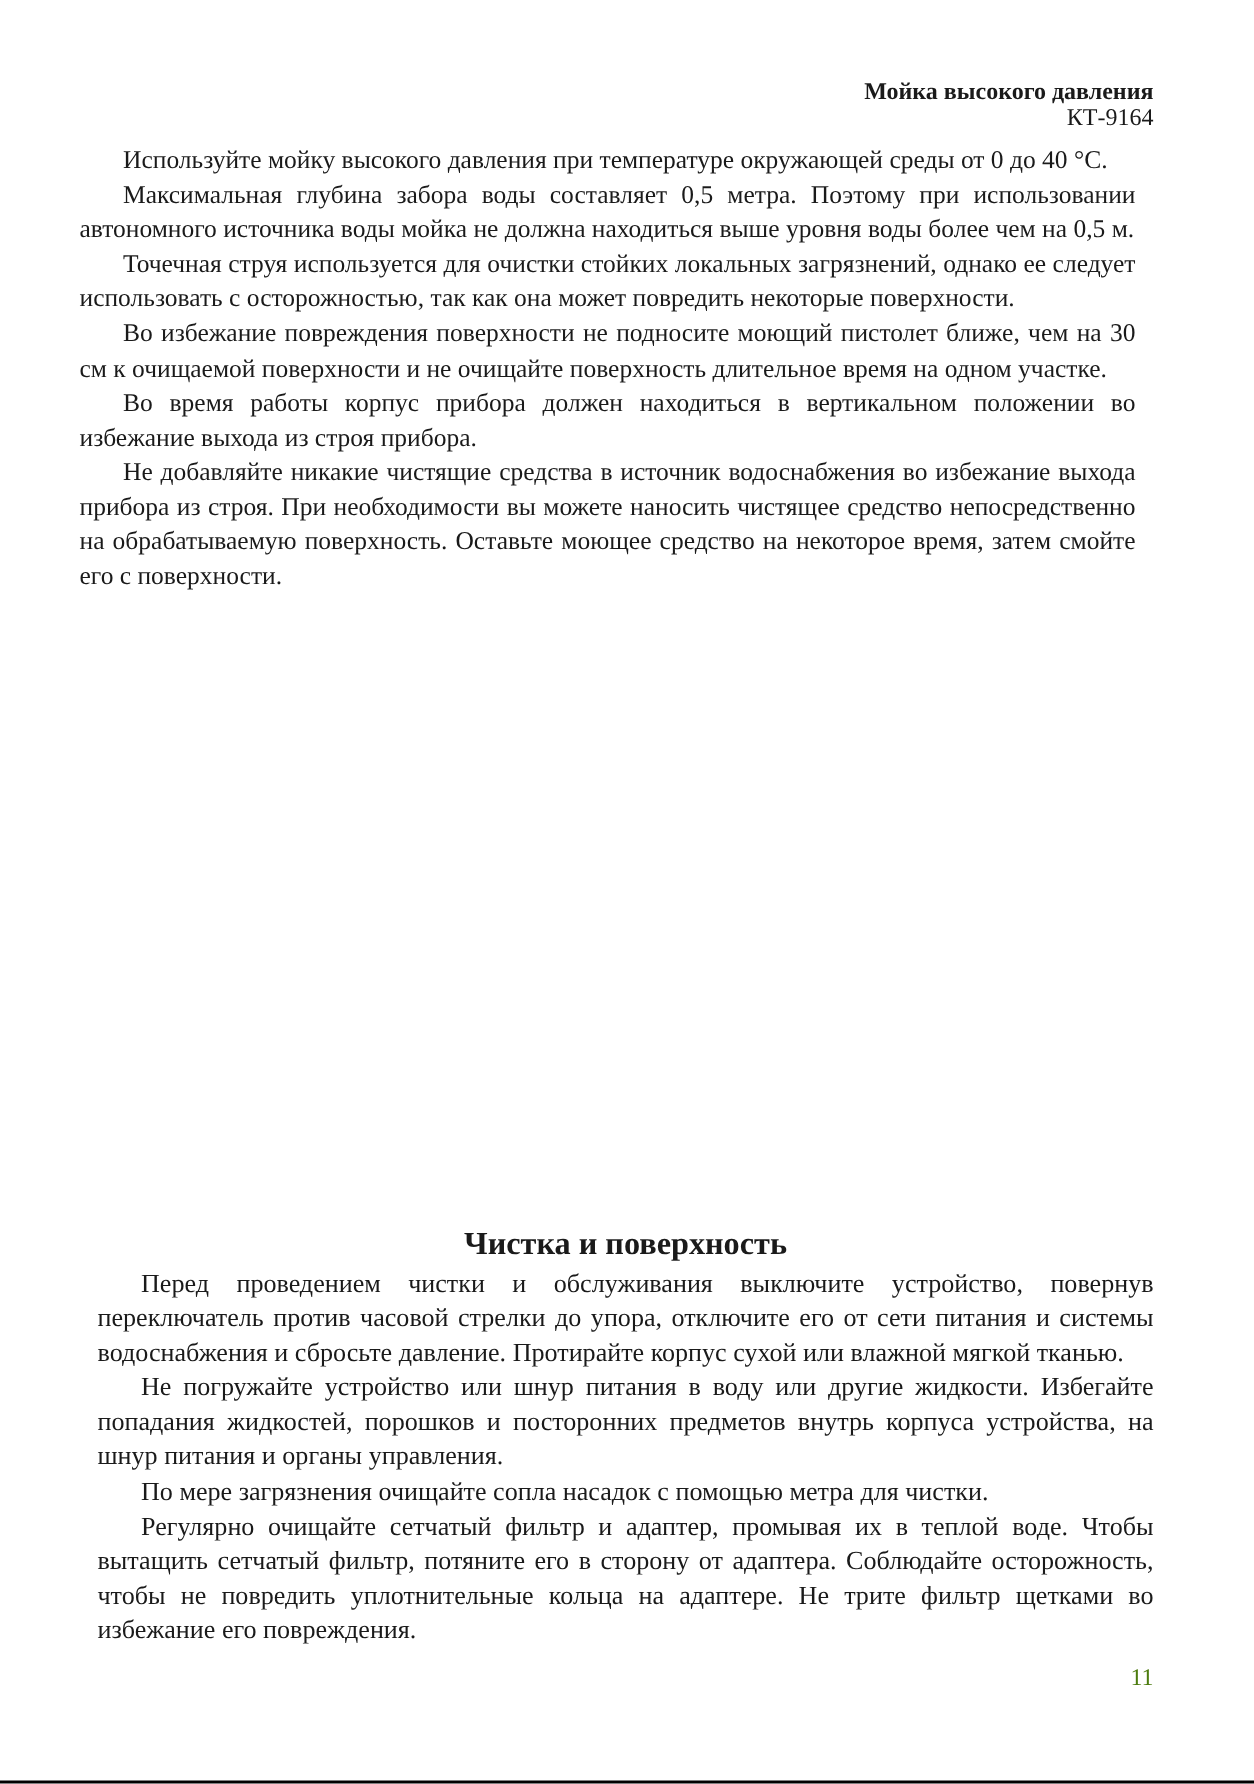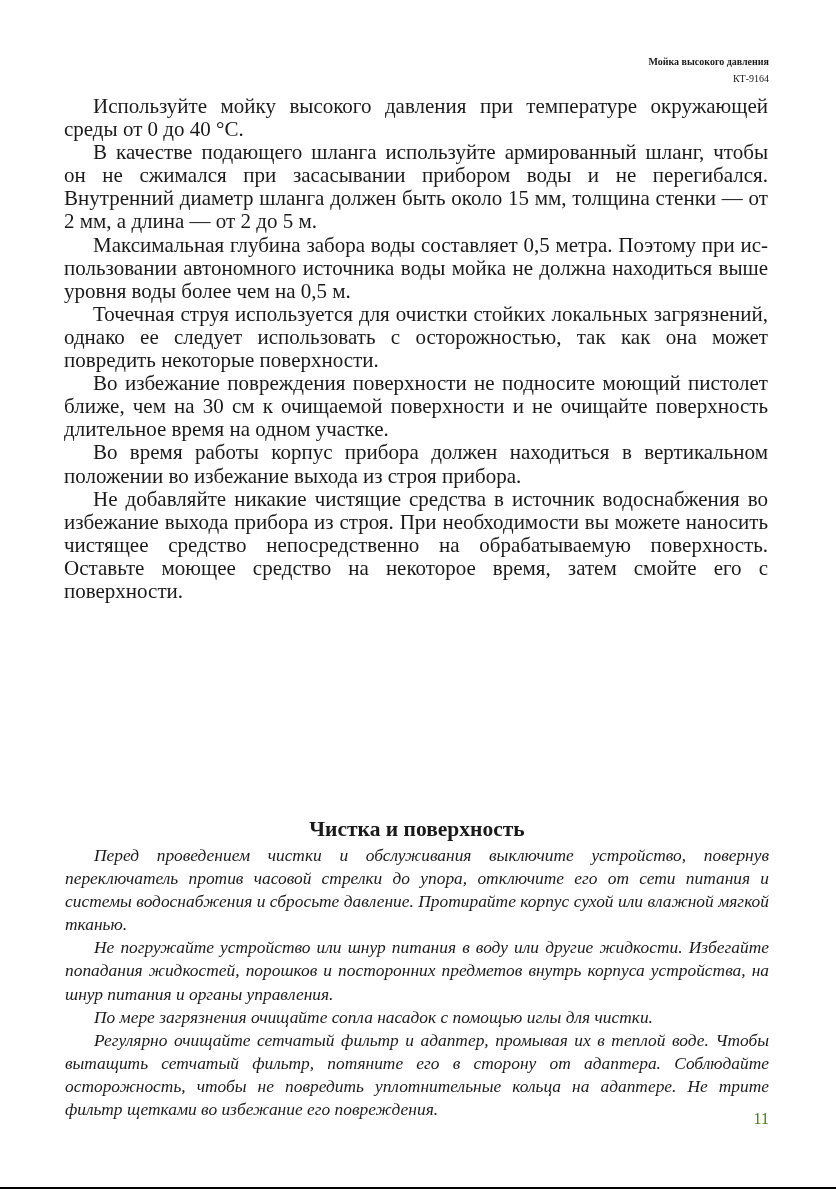--- a/index.html
+++ b/index.html
@@ -13,32 +13,32 @@
       position: relative;
       overflow: hidden;
       font-family: "Liberation Serif", "DejaVu Serif", serif;
       color: #1a1a1a;
     }
     .running-header {
       position: absolute;
       right: 67px;
       top: 53px;
       text-align: right;
-      font-size: 10px;
+      font-size: 16px;
       line-height: 17px;
     }
     .running-header .title {
       font-weight: bold;
     }
     .content {
       position: absolute;
-      left: 64px;
+      left: 53px;
       top: 95px;
       width: 704px;
-      font-size: 21px;
+      font-size: 17px;
       line-height: 23.1px;
       text-align: justify;
       hyphens: manual;
     }
     .content p {
       margin: 0;
       text-indent: 29px;
     }
     .section-heading {
       position: absolute;
@@ -55,21 +55,20 @@
       left: 65px;
       top: 844px;
       width: 704px;
       font-size: 17.4px;
       line-height: 23.1px;
       text-align: justify;
     }
     .content-2 p {
       margin: 0;
       text-indent: 29px;
-      font-style: italic;
     }
     .page-number {
       position: absolute;
       right: 67px;
       top: 1110px;
       font-size: 16px;
       color: #4d7c0f;
     }
     .bottom-rule {
       position: absolute;
@@ -83,32 +82,31 @@
 </head>
 <body>
 
 <div class="running-header">
   <div class="title">Мойка высокого давления</div>
   <div class="model">КТ-9164</div>
 </div>
 
 <div class="content">
   <p>Используйте мойку высокого давления при температуре окружающей среды от 0 до 40 °С.</p>
-  <p>В качестве подающего шланга используйте армированный шланг, чтобы он не сжимался при засасывании прибором воды и не перегибался. Внутренний диаметр шланга должен быть около 15 мм, толщина стенки — от 2 мм, а длина — от 2 до 5 м.</p>
   <p>Максимальная глубина забора воды составляет 0,5 метра. Поэтому при ис­пользовании автономного источника воды мойка не должна находиться выше уровня воды более чем на 0,5 м.</p>
   <p>Точечная струя используется для очистки стойких локальных загрязнений, однако ее следует использовать с осторожностью, так как она может повредить некоторые поверхности.</p>
   <p>Во избежание повреждения поверхности не подносите моющий пистолет бли­же, чем на 30 см к очищаемой поверхности и не очищайте поверхность длитель­ное время на одном участке.</p>
   <p>Во время работы корпус прибора должен находиться в вертикальном положе­нии во избежание выхода из строя прибора.</p>
   <p>Не добавляйте никакие чистящие средства в источник водоснабжения во из­бежание выхода прибора из строя. При необходимости вы можете наносить чи­стящее средство непосредственно на обрабатываемую поверхность. Оставьте мо­ющее средство на некоторое время, затем смойте его с поверхности.</p>
 </div>
 
 <h2 class="section-heading">Чистка и поверхность</h2>
 
 <div class="content-2">
   <p>Перед проведением чистки и обслуживания выключите устройство, повернув переключатель против часовой стрелки до упора, отключите его от сети питания и системы водоснабжения и сбросьте давление. Протирайте корпус сухой или влаж­ной мягкой тканью.</p>
   <p>Не погружайте устройство или шнур питания в воду или другие жидкости. Из­бегайте попадания жидкостей, порошков и посторонних предметов внутрь корпуса устройства, на шнур питания и органы управления.</p>
-  <p>По мере загрязнения очищайте сопла насадок с помощью иглы для чистки.</p>
+  <p>По мере загрязнения очищайте сопла насадок с помощью метра для чистки.</p>
   <p>Регулярно очищайте сетчатый фильтр и адаптер, промывая их в теплой воде. Чтобы вытащить сетчатый фильтр, потяните его в сторону от адаптера. Соблю­дайте осторожность, чтобы не повредить уплотнительные кольца на адаптере. Не трите фильтр щетками во избежание его повреждения.</p>
 </div>
 
 <div class="page-number">11</div>
 
 <div class="bottom-rule"></div>
 
 </body></html>

